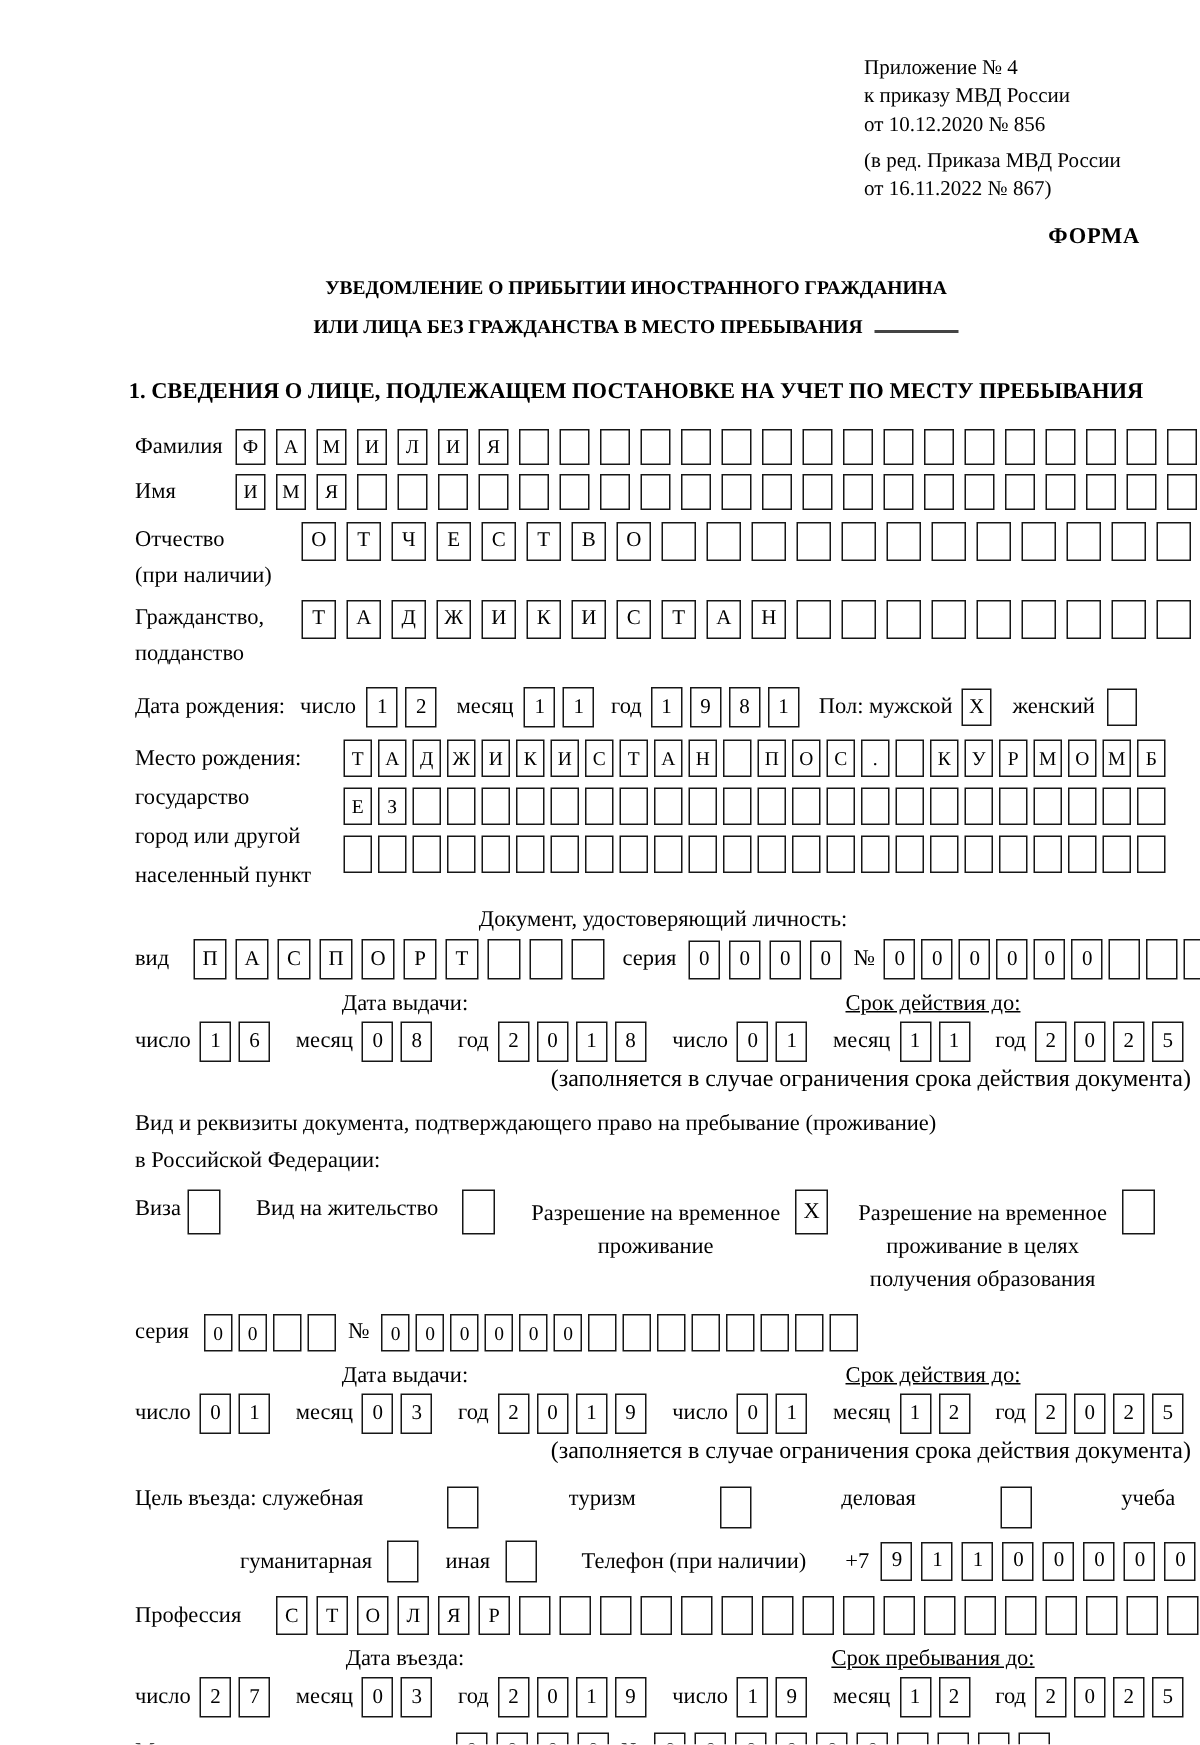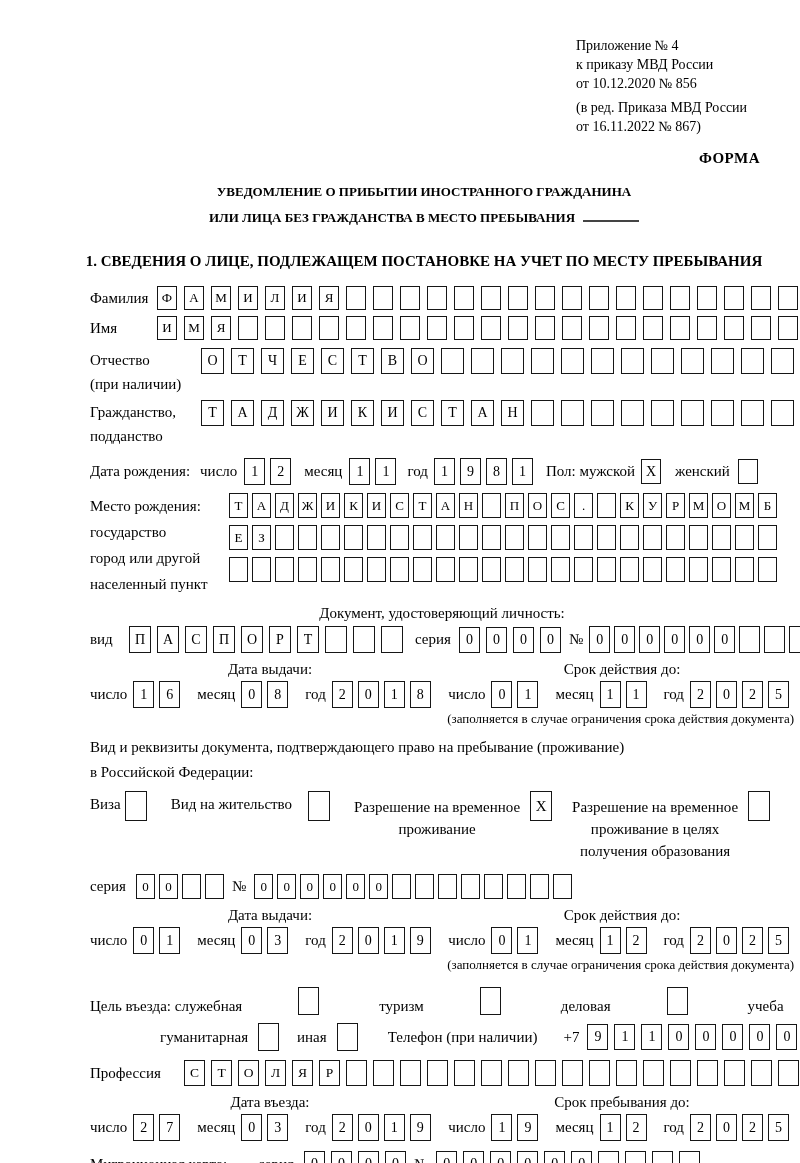--- a/index.html
+++ b/index.html
@@ -34,39 +34,39 @@
   .ps  .cell{width:19px;height:25px;margin-right:4px;font-size:13px;}
   .tel .cell{width:21px;height:26px;margin-right:6px;font-size:14px;}
   .prof .cell{width:21px;height:26px;margin-right:6px;font-size:13.5px;}
   .cb .cell{width:21px;height:28px;font-size:15px;}
   .cbt .cell{width:22px;height:30px;font-size:15px;}
   .sex .cell{width:20px;height:25px;font-size:14px;}
 
   .dochead{margin-top:8px;font-weight:normal;text-align:center;}
   .dhdr{display:flex;margin-top:8px;}
   .dh-l{width:360px;text-align:center;}
-  .dh-r{flex:1;text-align:center;}
+  .dh-r{flex:1;text-align:center;text-decoration:underline;}
   .drow{display:flex;align-items:center;margin-top:3px;}
   .dcol-l{width:360px;display:flex;align-items:center;}
   .dcol-r{display:flex;align-items:center;}
   .dlab{margin-right:6px;}
   .dgap{margin-left:12px;}
-  .dnote{margin-top:3px;text-align:right;font-size:13px;}
+  .dnote{margin-top:3px;text-align:right;font-size:16px;}
 
   .ptitle{margin-top:12px;}
   .ptitle2{margin-top:8px;}
   .permit-row{display:flex;align-items:flex-start;margin-top:10px;}
   .pl{margin-top:5px;}
   .pcenter{text-align:center;line-height:22px;}
   .mlx{margin-left:10px;}
   .ml16{margin-left:16px;}
   .ml20{margin-left:20px;}
   .ml24{margin-left:24px;}
 
-  .purpose-row{display:flex;align-items:flex-end;margin-top:14px;gap:48px;}
+  .purpose-row{display:flex;align-items:flex-start;margin-top:14px;gap:48px;}
   .purpose-row .lbl{margin-right:8px;}
   .purpose-row .cb{margin-right:12px;}
   .purpose2{display:flex;align-items:center;margin-top:8px;margin-left:70px;}
 </style>
 </head>
 <body>
 
 <div class="page">
 <div class="inner">
 

